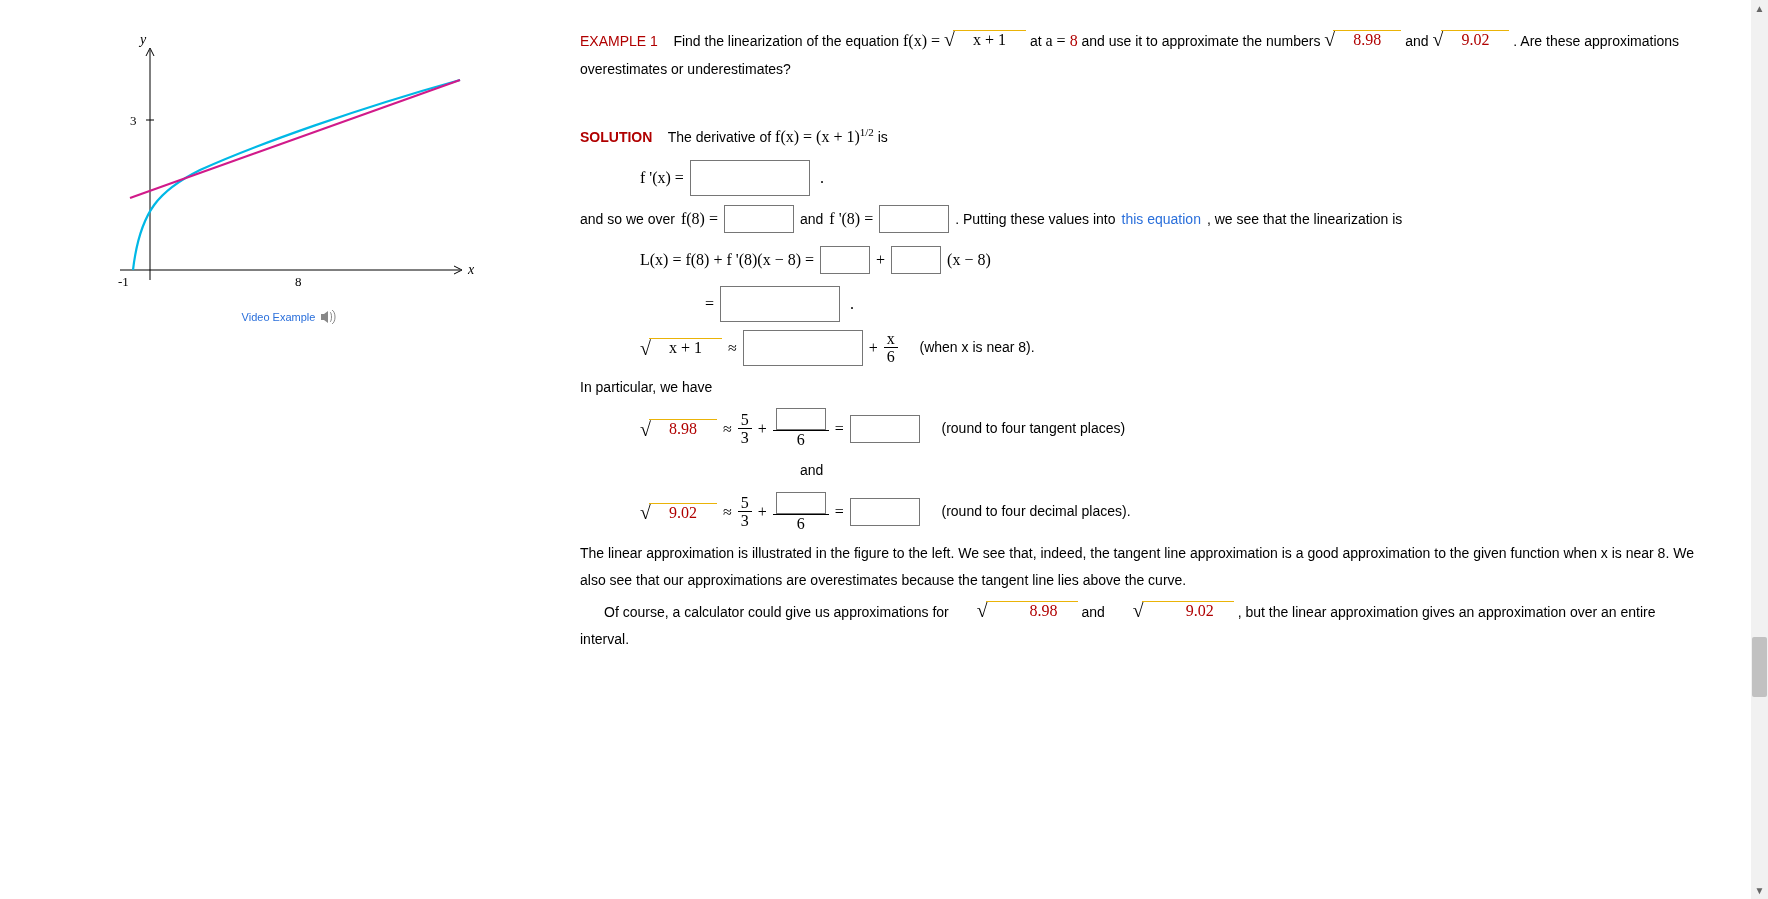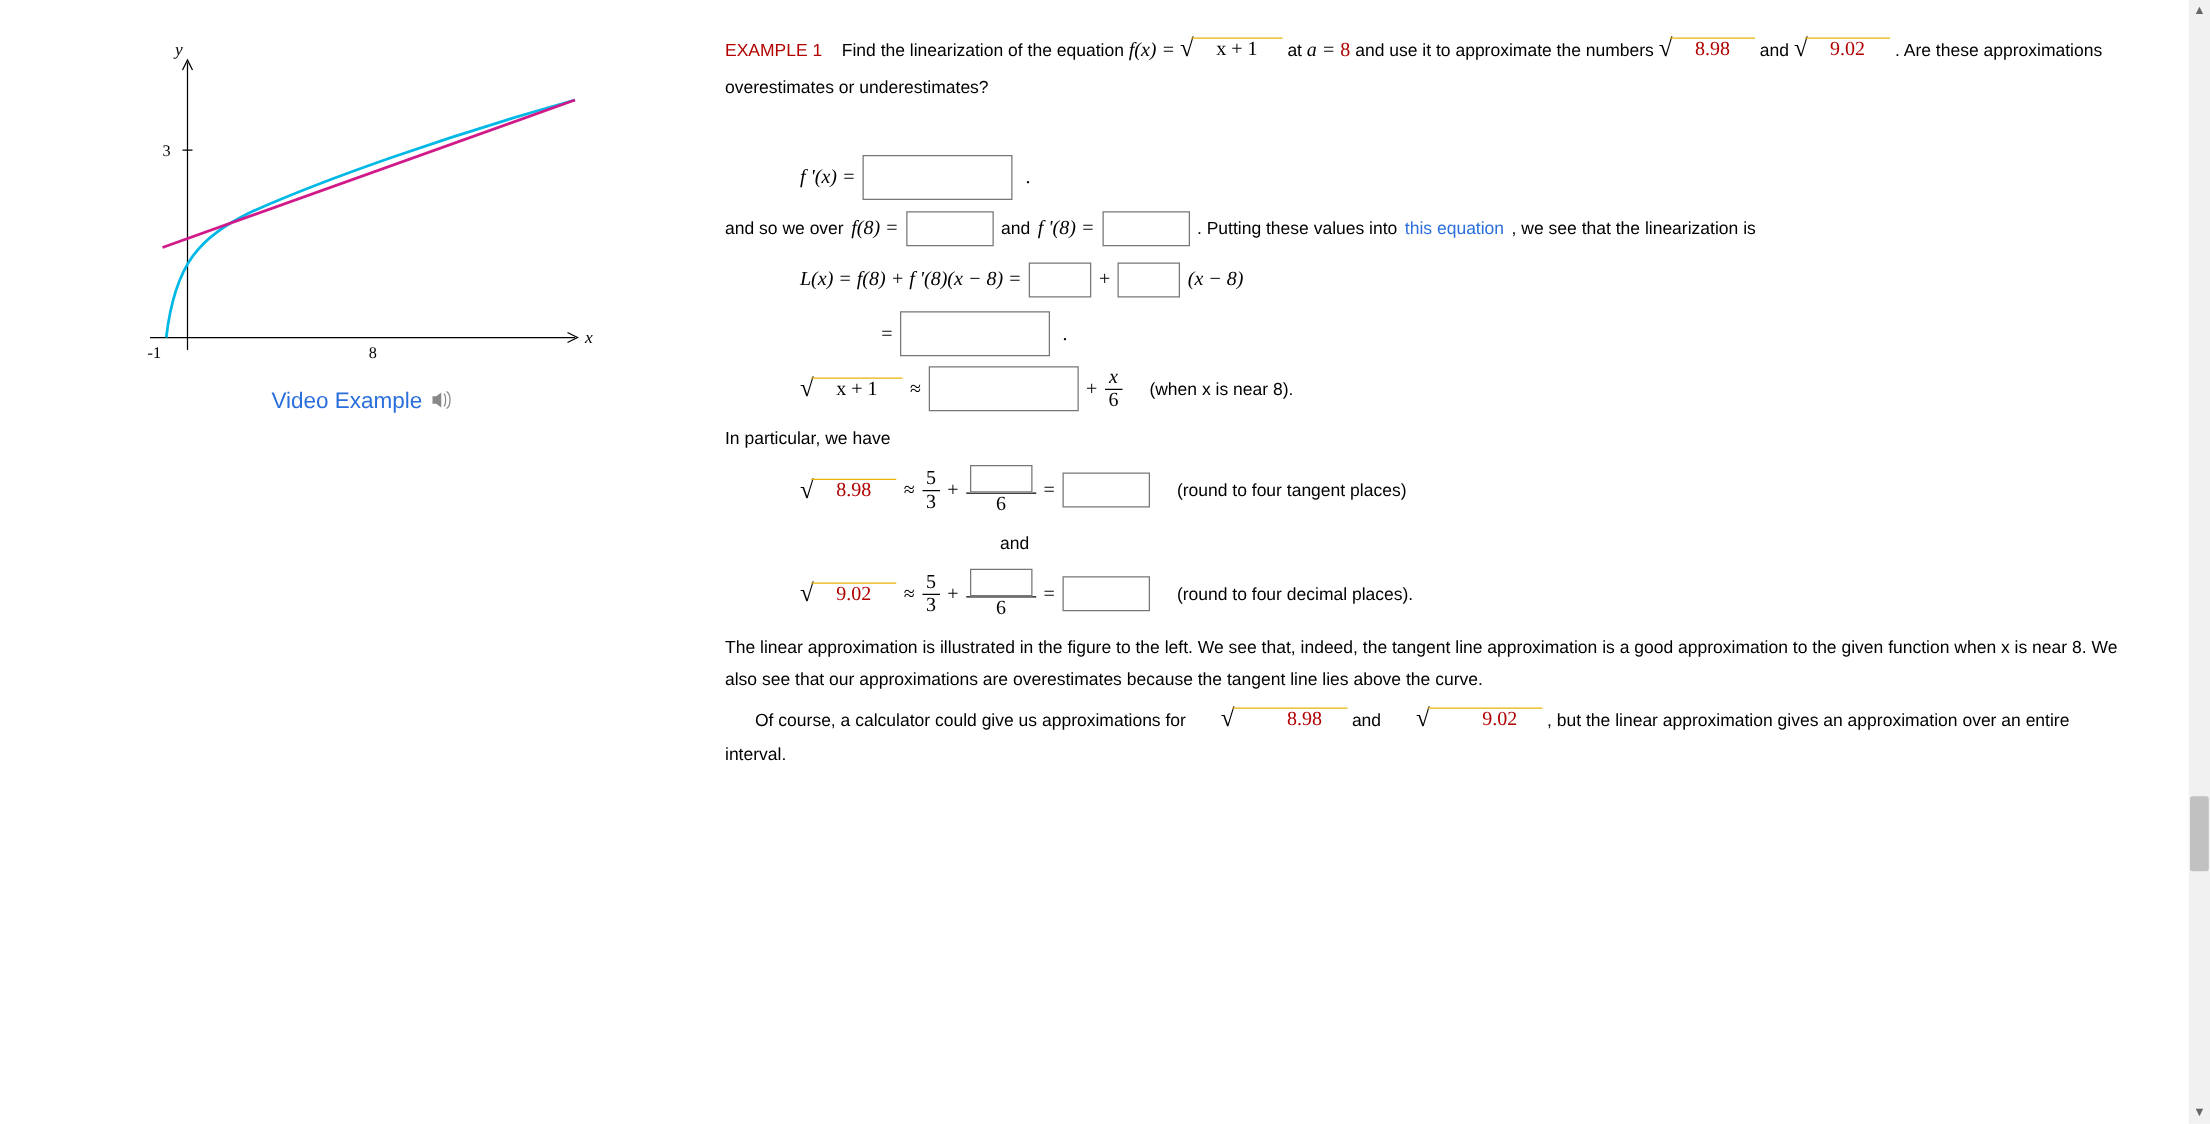--- a/index.html
+++ b/index.html
@@ -36,21 +36,21 @@
     text-align: center;
   }
   svg.graph {
     display: block;
     margin: 0 auto;
   }
   .video-link {
     display: inline-block;
     margin-top: 10px;
     color: #2a6fdb;
-    font-size: 18px;
+    font-size: 11px;
     cursor: pointer;
     text-align: center;
     width: 100%;
   }
   .speaker-icon {
     display: inline-block;
     vertical-align: middle;
     margin-left: 2px;
     color: #888;
   }
@@ -77,21 +77,21 @@
     vertical-align: middle;
     background: #fff;
   }
   input.answer.w-large { width: 110px; height: 30px; }
   input.answer.w-med   { width: 60px; }
   input.answer.w-sm    { width: 40px; }
   .mathblock {
     margin: 8px 0 8px 60px;
     line-height: 2.2;
   }
-  .fn { font-style: italic; font-family: 'Times New Roman', serif; }
+  .fn { font-family: 'Times New Roman', serif; }
   .serif { font-family: 'Times New Roman', serif; font-size: 16px; }
   .sqrt-wrap { display:inline-flex; align-items:center; font-family:'Times New Roman', serif; }
   .sqrt-sym { font-size: 20px; line-height: 1; margin-right: -2px; }
   .sqrt-overline { border-top: 1px solid #eab308; padding: 0 20px; line-height:1.1; }
   .frac {
     display: inline-block;
     vertical-align: middle;
     text-align: center;
     font-family: 'Times New Roman', serif;
     font-size: 16px;
@@ -179,20 +179,27 @@
         <span class="sqrt-wrap">
             <span class="sqrt-sym">√</span>
             <span class="sqrt-overline serif red-num">9.02</span>
           </span>
         <span>. Are these approximations overestimates or underestimates?</span>
       </div>
 
       <br>
 
       
+      <div class="para">
+        <span class="solution-label">SOLUTION</span>
+        &nbsp;&nbsp;
+        <span>The derivative of </span>
+        <span class="serif fn">f(x) = (x + 1)</span><sup class="serif" style="font-size:11px;">1/2</sup>
+        <span> is</span>
+      </div>
 
       <div class="mathblock inline-row">
         <span class="serif fn">f '(x) = </span>
         <input class="answer w-large" style="">
         <span class="serif">&nbsp;.</span>
       </div>
 
       
       <div class="para inline-row" style="flex-wrap:wrap;">
         <span>and so we over </span>

